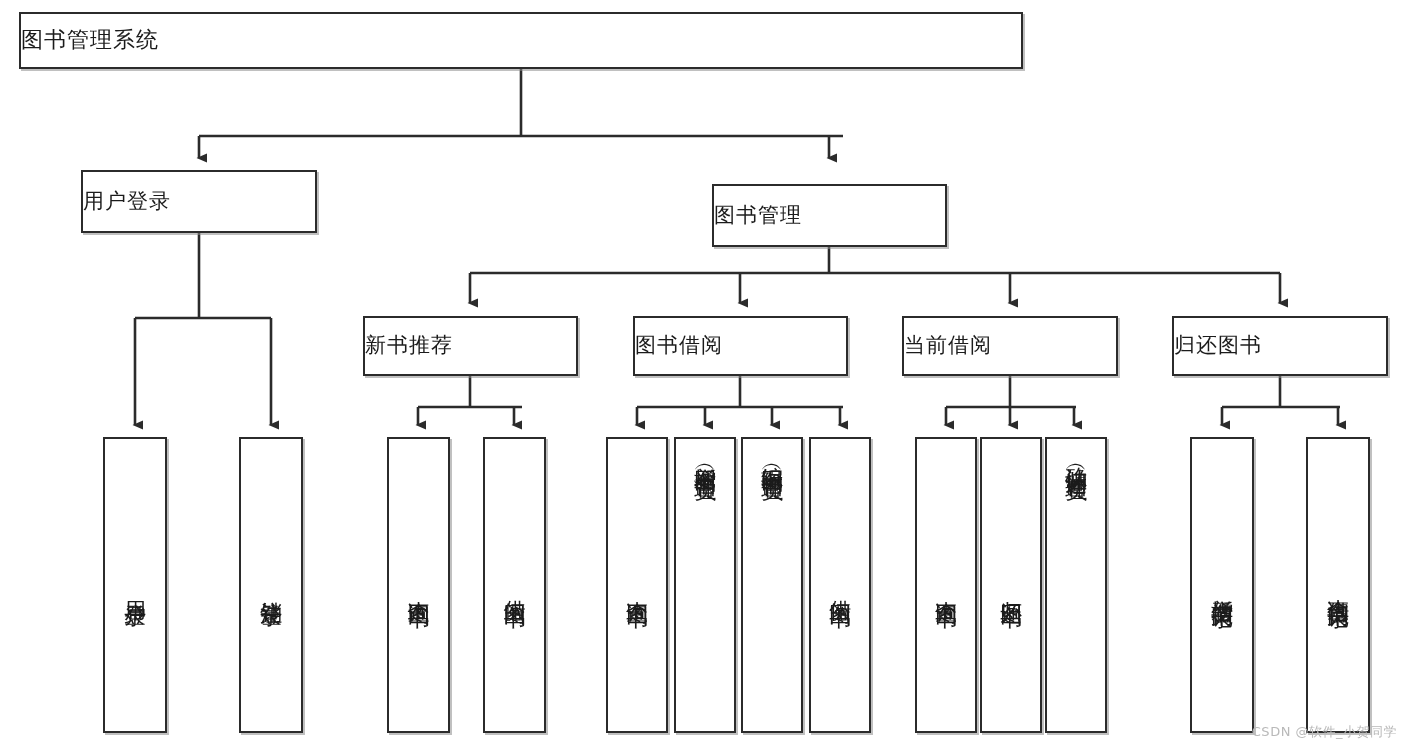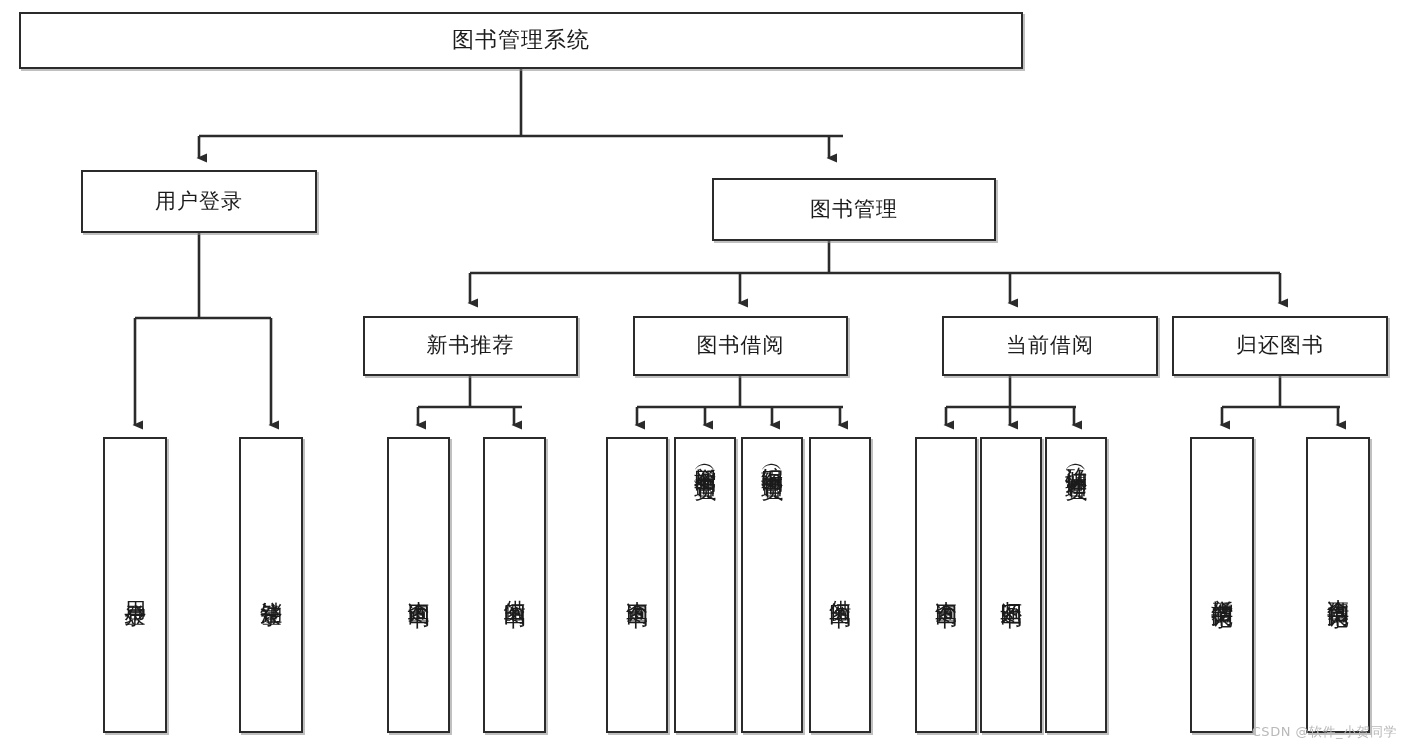--- a/index.html
+++ b/index.html
@@ -27,21 +27,20 @@
     pointer-events: none;
   }
   .node {
     position: absolute;
     box-sizing: border-box;
     background: #ffffff;
     border: 2px solid #2b2b2b;
     box-shadow: 2px 2px 0 rgba(140,140,140,0.55);
     display: flex;
     align-items: center;
-    justify-content: center;
     color: #1b1b1b;
     z-index: 3;
   }
   .node-label {
     display: block;
     text-align: center;
     white-space: nowrap;
     letter-spacing: 1px;
   }
   .node.horizontal .node-label {
@@ -136,31 +135,31 @@
     </g>
   </svg>
 
   <div class="node root horizontal" style="left:19px; top:12px; width:1004px; height:57px;">
     <span class="node-label">图书管理系统</span>
   </div>
 
   <div class="node horizontal" style="left:81px; top:170px; width:236px; height:63px;">
     <span class="node-label">用户登录</span>
   </div>
-  <div class="node horizontal" style="left:712px; top:178px; width:284px; height:63px;">
+  <div class="node horizontal" style="left:712px; top:184px; width:235px; height:63px;">
     <span class="node-label">图书管理</span>
   </div>
 
   <div class="node horizontal" style="left:363px; top:316px; width:215px; height:60px;">
     <span class="node-label">新书推荐</span>
   </div>
   <div class="node horizontal" style="left:633px; top:316px; width:215px; height:60px;">
     <span class="node-label">图书借阅</span>
   </div>
-  <div class="node horizontal" style="left:902px; top:316px; width:216px; height:60px;margin-left:40px;">
+  <div class="node horizontal" style="left:902px; top:316px; width:216px; height:60px;">
     <span class="node-label">当前借阅</span>
   </div>
   <div class="node horizontal" style="left:1172px; top:316px; width:216px; height:60px;">
     <span class="node-label">归还图书</span>
   </div>
 
   <div class="node vertical centered" style="left:103px; top:437px; width:64px; height:296px;">
     <span class="node-label">用户登录</span>
   </div>
   <div class="node vertical centered" style="left:239px; top:437px; width:64px; height:296px;">

